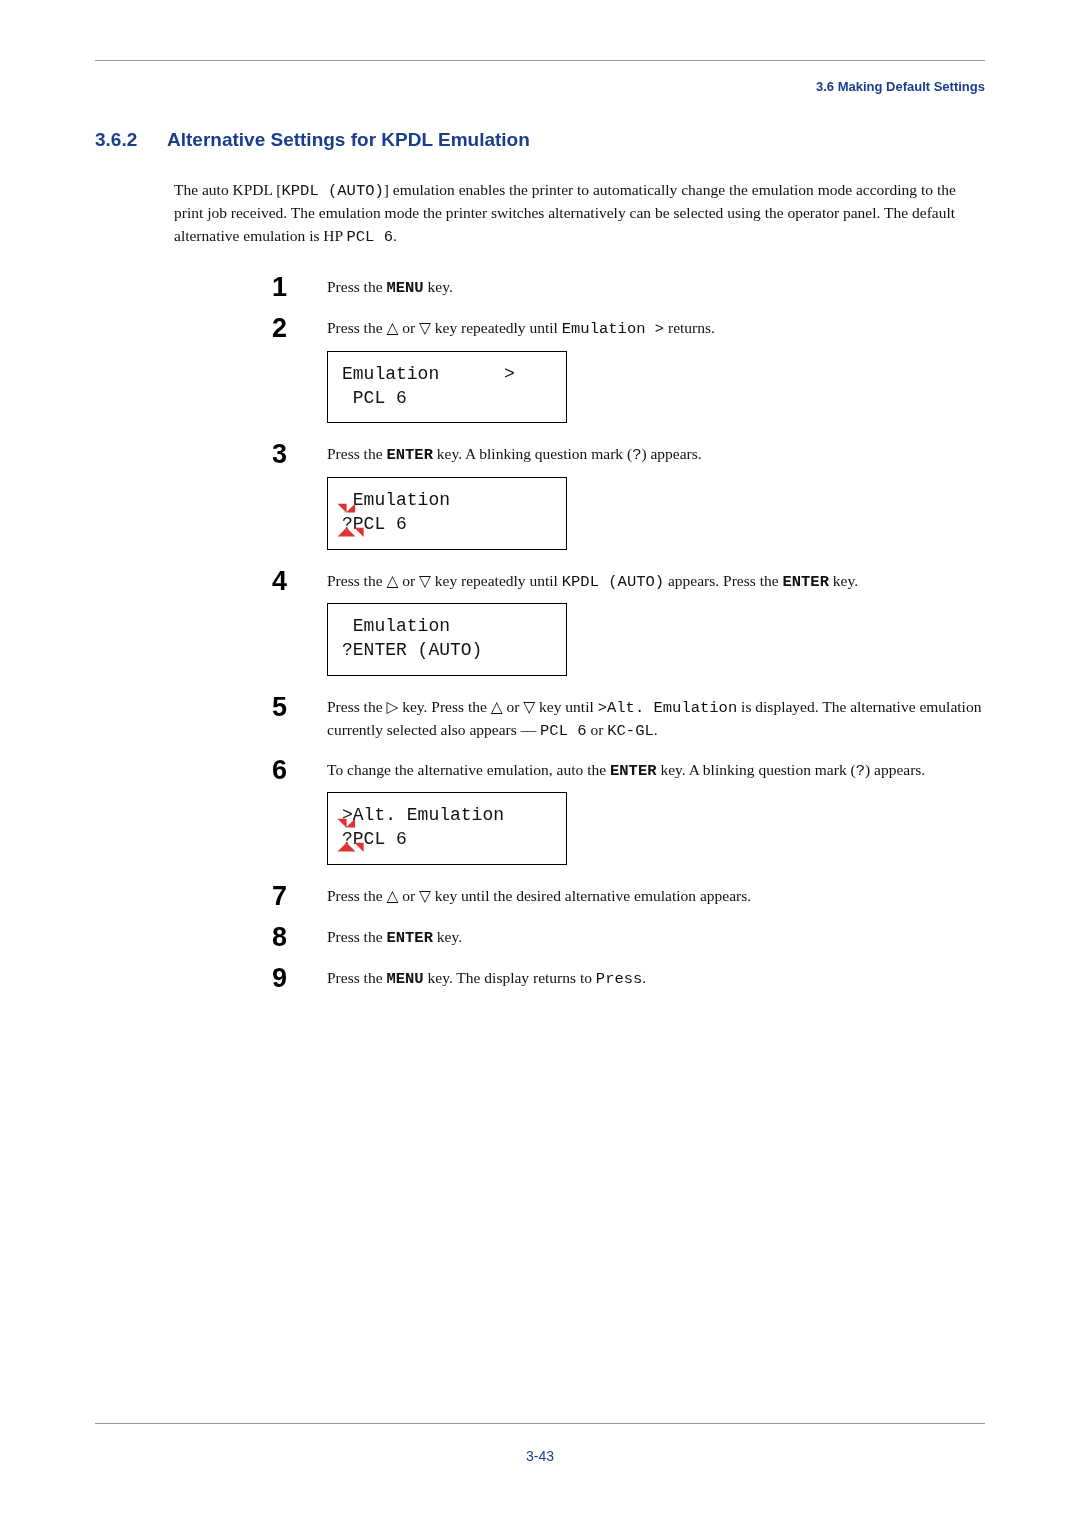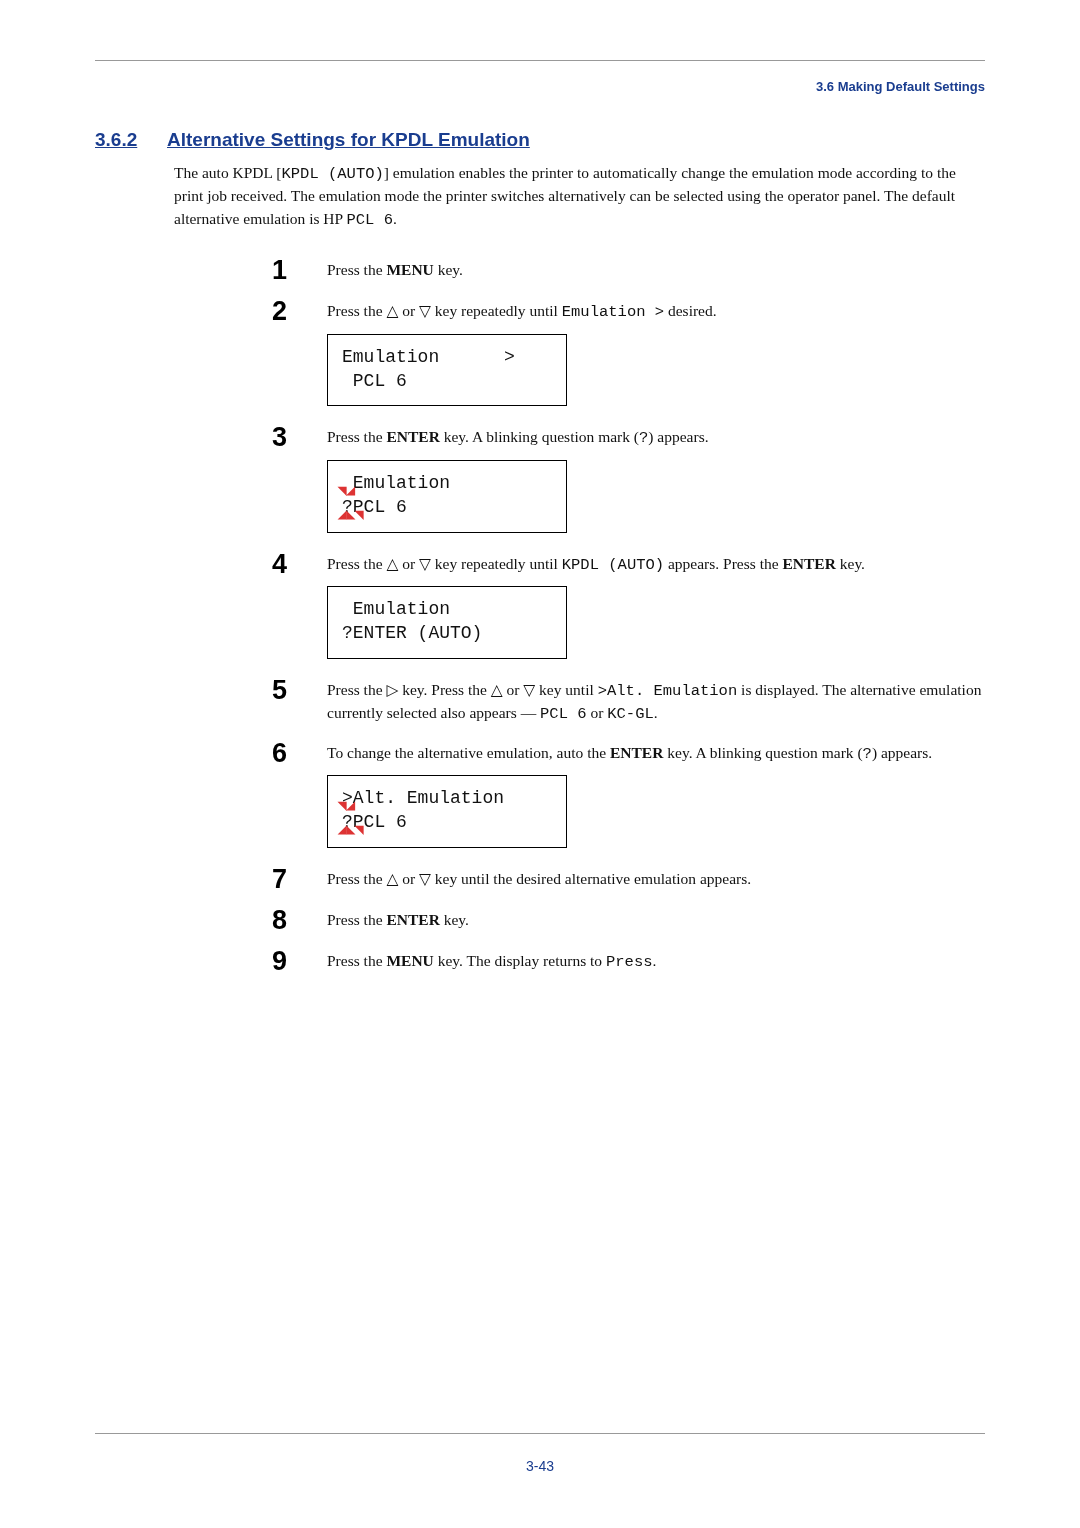--- a/index.html
+++ b/index.html
@@ -26,22 +26,21 @@
       color: #1a3d8f;
       text-align: right;
       margin-bottom: 35px;
     }
     .section-heading {
       display: flex;
       font-family: Arial, Helvetica, sans-serif;
       font-size: 19px;
       font-weight: bold;
       color: #1a3d8f;
-      margin-bottom: 11px;
-      text-decoration: underline;
+      margin-bottom: 28px;
     }
     .section-num {
       width: 72px;
       flex-shrink: 0;
     }
     .intro {
       font-size: 15.5px;
       color: #111;
       line-height: 1.45;
       margin-left: 79px;
@@ -92,26 +91,26 @@
       color: #d33;
       line-height: 1;
       left: 10px;
     }
     .blink-top { top: 24px; }
     .blink-bot { top: 48px; }
     .mono {
       font-family: 'Courier New', monospace;
     }
     .bold-sans {
-      font-family: Liberation Serif, serif;
+      font-family: Liberation Mono, monospace;
       font-weight: bold;
     }
     .page-footer {
       position: absolute;
-      bottom: 54px;
+      bottom: 64px;
       left: 95px;
       right: 95px;
     }
     .foot-line {
       border-top: 1px solid #999;
       margin-bottom: 24px;
     }
     .page-num {
       text-align: center;
       font-family: Arial, Helvetica, sans-serif;
@@ -138,21 +137,21 @@
   <div class="step">
     <div class="step-num">1</div>
     <div class="step-body">
       <span>Press the </span><span class="bold-sans">MENU</span><span> key.</span>
     </div>
   </div>
 
   <div class="step">
     <div class="step-num">2</div>
     <div class="step-body">
-      <span>Press the △ or ▽ key repeatedly until </span><span class="mono">Emulation &gt;</span><span> desired.</span>
+      <span>Press the △ or ▽ key repeatedly until </span><span class="mono">Emulation &gt;</span><span> returns.</span>
       <div class="lcd">
         <div class="lcd-line">Emulation      &gt;</div>
         <div class="lcd-line"> PCL 6</div>
       </div>
     </div>
   </div>
 
   <div class="step">
     <div class="step-num">3</div>
     <div class="step-body">

